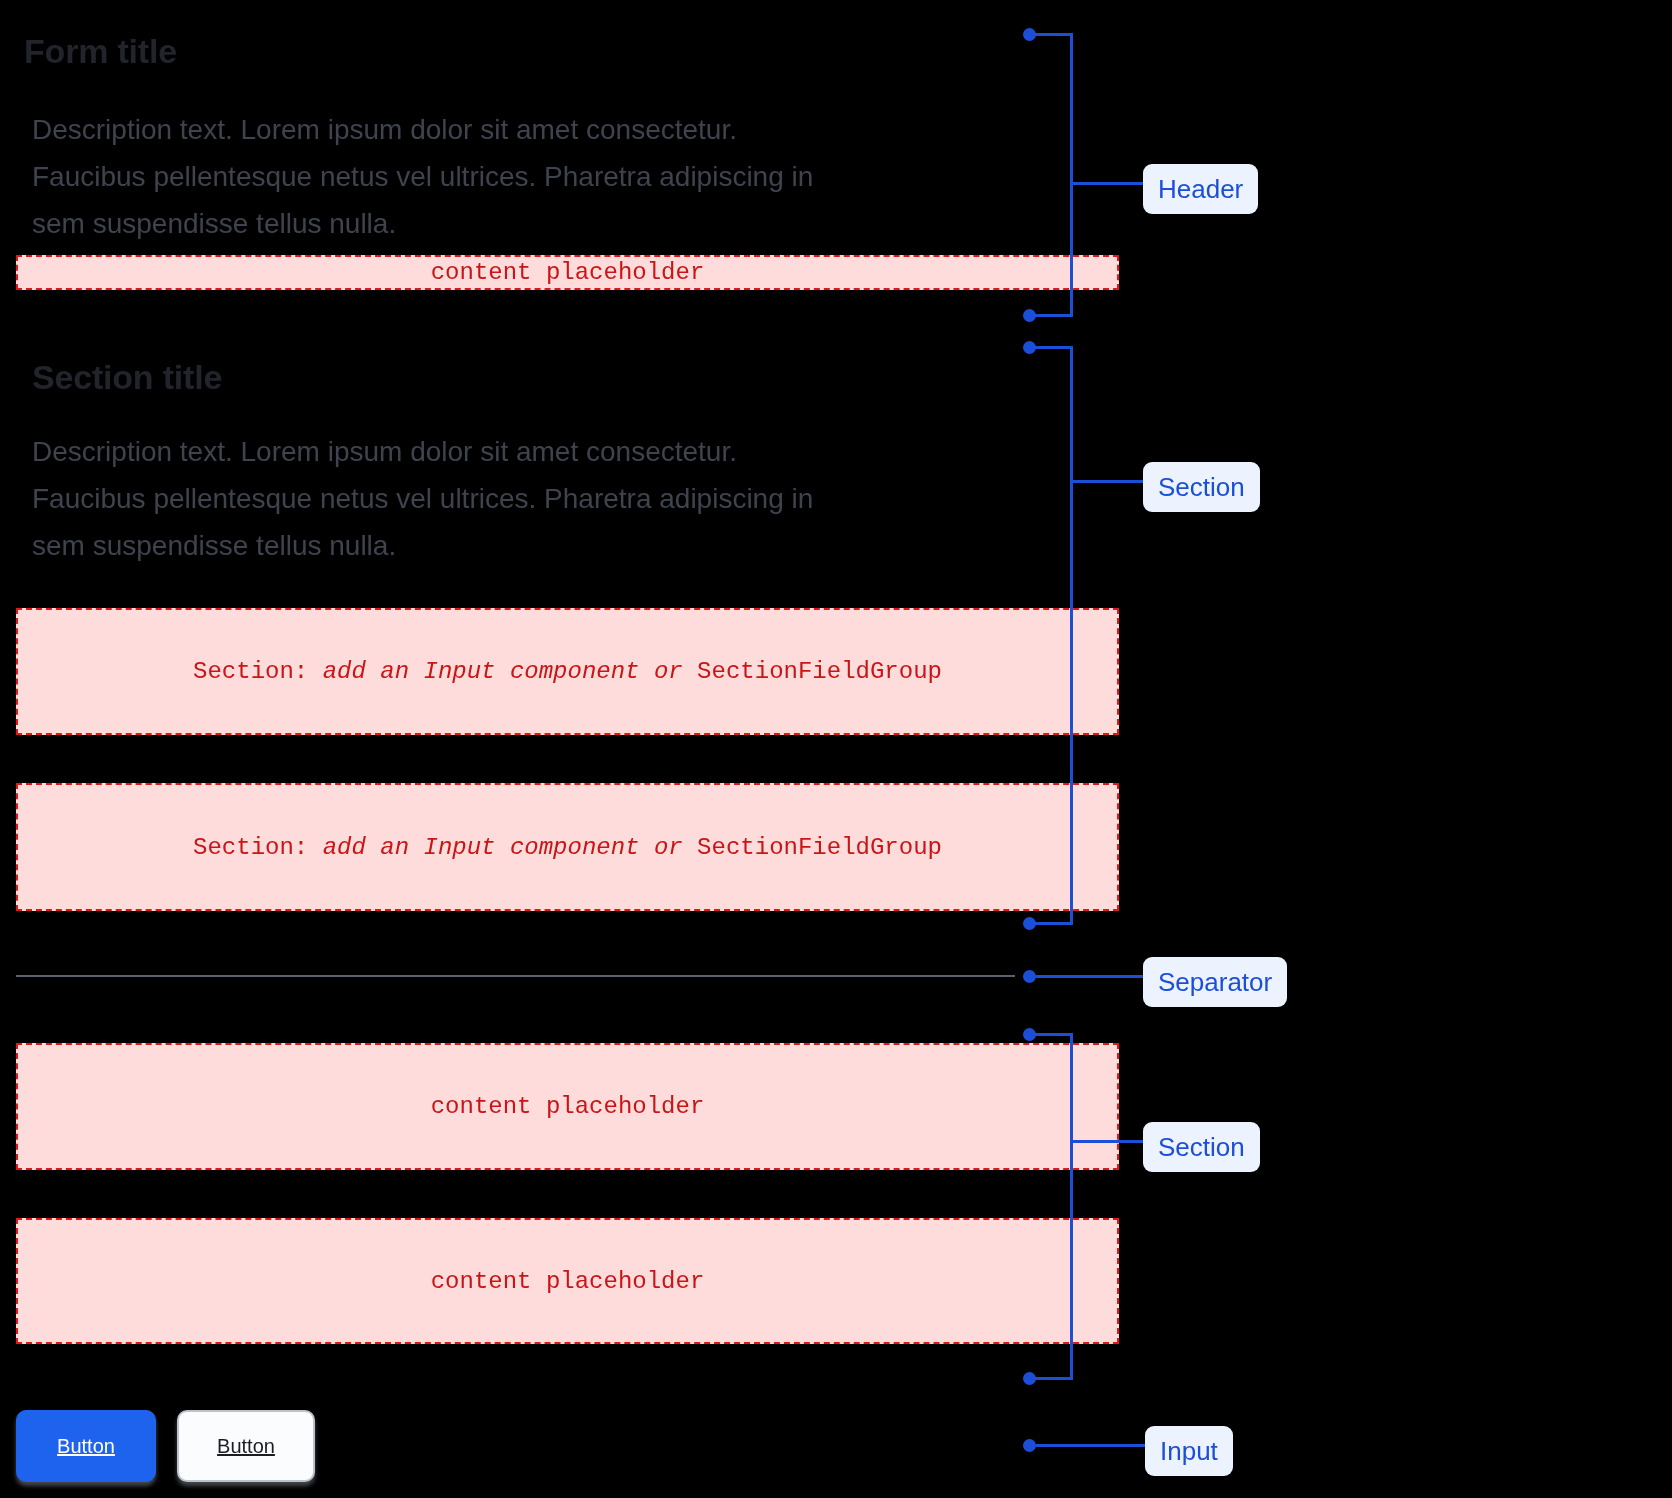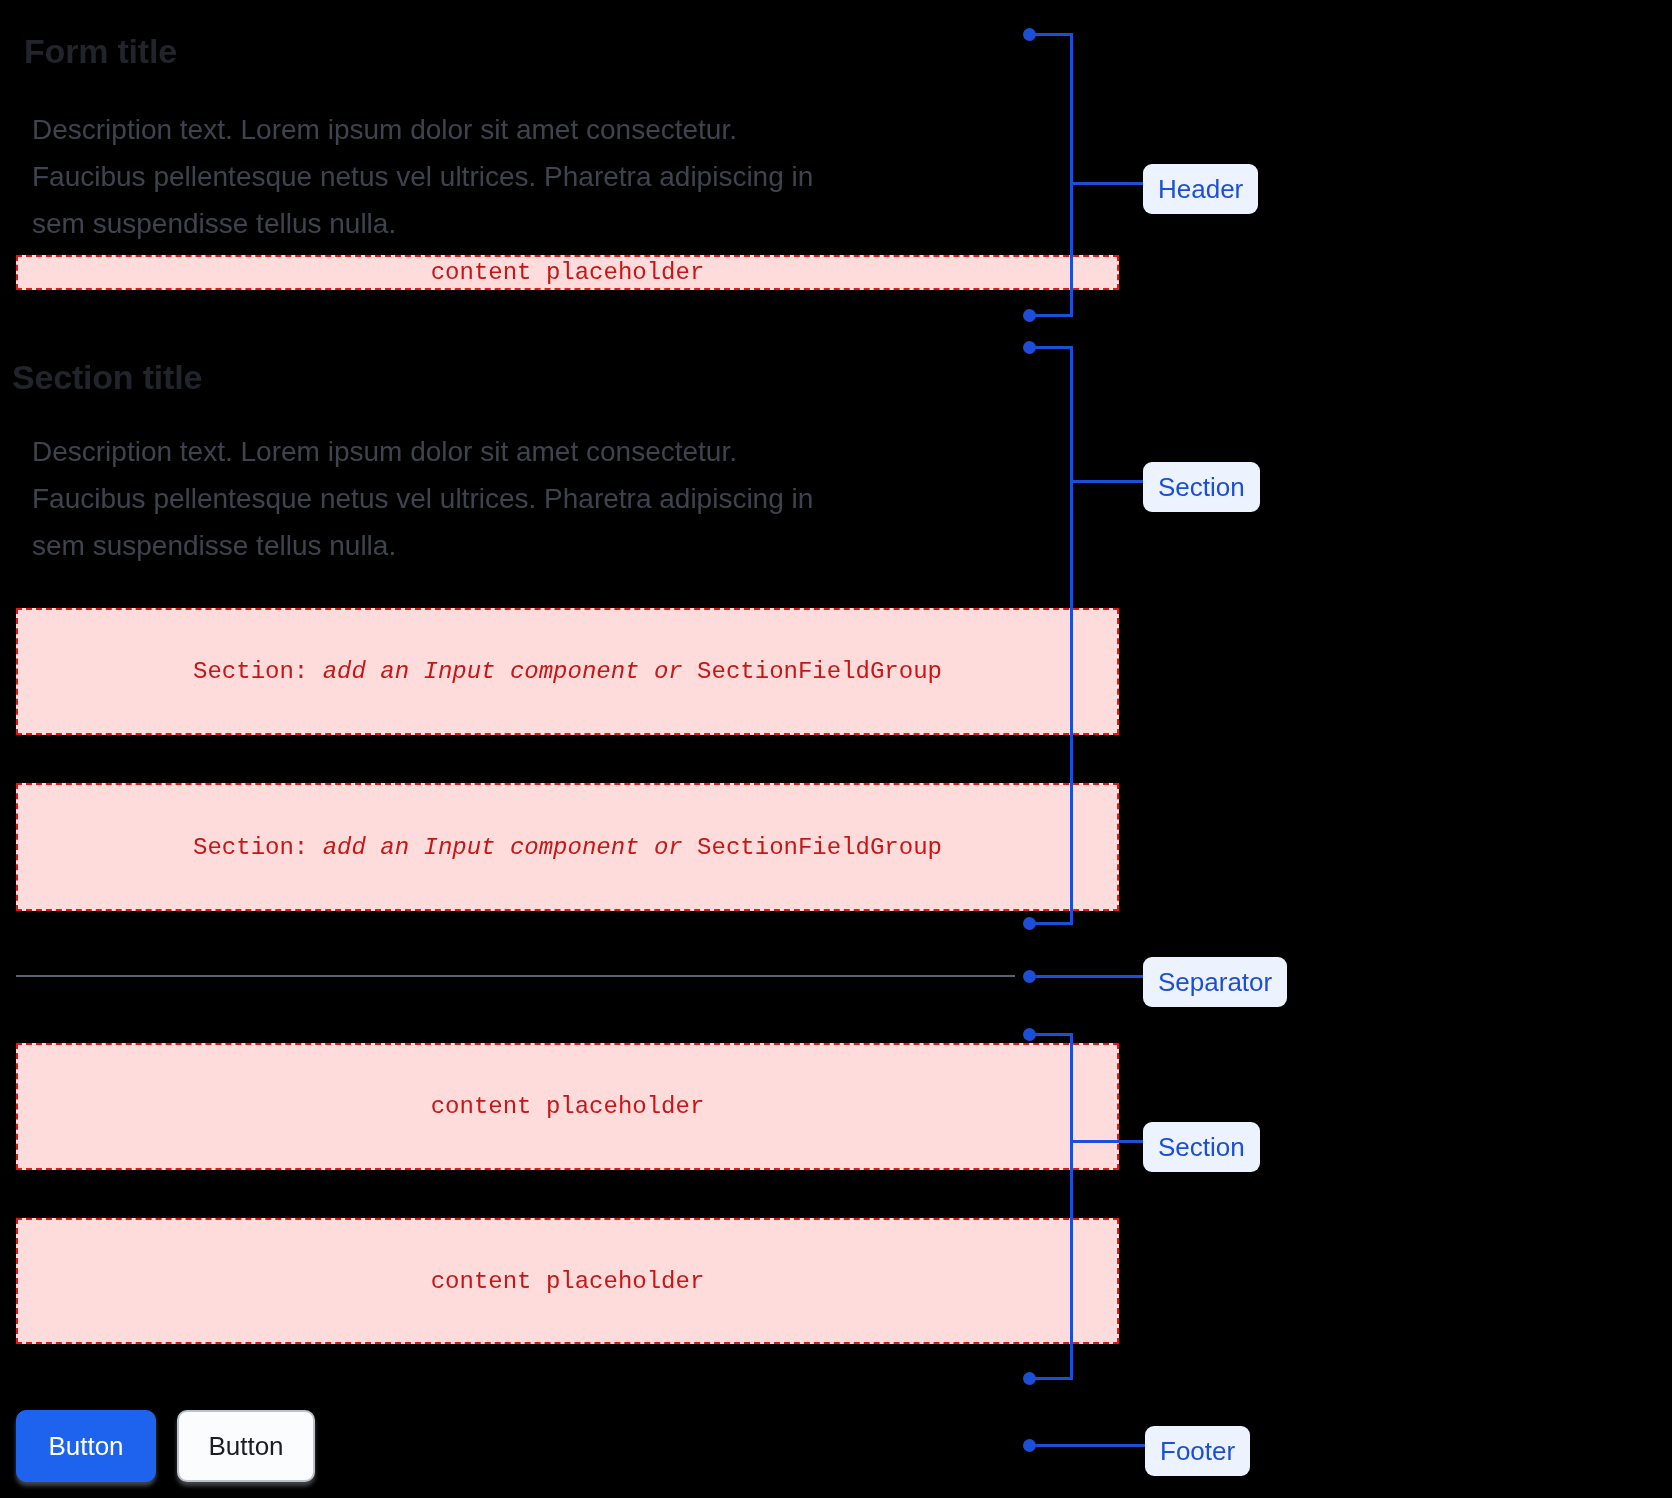--- a/index.html
+++ b/index.html
@@ -16,21 +16,21 @@
     font-size:34px;font-weight:600;color:#21242b;
     letter-spacing:-0.2px;margin:8px;
   }
   .desc{
     position:absolute;left:16px;width:920px;
     font-size:28px;line-height:47px;color:#3f434d;
     white-space:pre-line;margin:16px;font-weight:400;
   }
   .desc.d1{top:90px;}
   .section-title{
-    position:absolute;left:12px;top:358px;
+    position:absolute;left:32px;top:358px;
     font-size:34px;font-weight:600;color:#21242b;
     letter-spacing:-0.2px;margin:0;
   }
   .desc.d2{top:412px;}
   
   .ph{
     position:absolute;left:16px;width:1103px;box-sizing:border-box;
     background:#ffdcdc;border:2px dashed #e11818;
     display:flex;align-items:center;justify-content:center;
     font-family:"Liberation Mono","DejaVu Sans Mono",monospace;
@@ -44,24 +44,25 @@
   .ph.c1{top:1043px;height:127px;}
   .ph.c2{top:1218px;height:126px;}
   
   .sepline{
     position:absolute;left:16px;top:975px;width:999px;height:2px;
     background:#5a6170;border:none;margin:0;
   }
   
   .btn{
     position:absolute;top:1410px;height:72px;
-    border-radius:10px;font-size:26px;font-weight:500;
+    border-radius:10px;font-size:20px;font-weight:500;
     display:flex;align-items:center;justify-content:center;
     font-family:"Liberation Sans",sans-serif;cursor:pointer;
     box-shadow:0 4px 4px rgba(150,155,165,0.45);
+    text-decoration:underline;
   }
   .btn.primary{
     left:16px;width:140px;background:#1d63ed;color:#ffffff;
     border:1px solid #1d63ed;
   }
   .btn.secondary{
     left:177px;width:138px;background:#fbfcfd;color:#1a1d22;
     border:2px solid #bcc2ca;
   }
   
@@ -145,15 +146,15 @@
   <div class="dot" style="left:1023px;top:1028px"></div>
   <div class="hline" style="left:1030px;top:1033px;width:43px"></div>
   <div class="vline" style="left:1070px;top:1033px;height:347px"></div>
   <div class="hline" style="left:1030px;top:1377px;width:43px"></div>
   <div class="dot" style="left:1023px;top:1372px"></div>
   <div class="hline" style="left:1072px;top:1140px;width:71px"></div>
   <div class="chip" style="left:1143px;top:1122px">Section</div>
 
   <div class="dot" style="left:1023px;top:1439px"></div>
   <div class="hline" style="left:1036px;top:1444px;width:109px"></div>
-  <div class="chip" style="left:1145px;top:1426px">Footer</div>
+  <div class="chip" style="left:1145px;top:1426px">Input</div>
 
 </div>
 
 </body></html>

